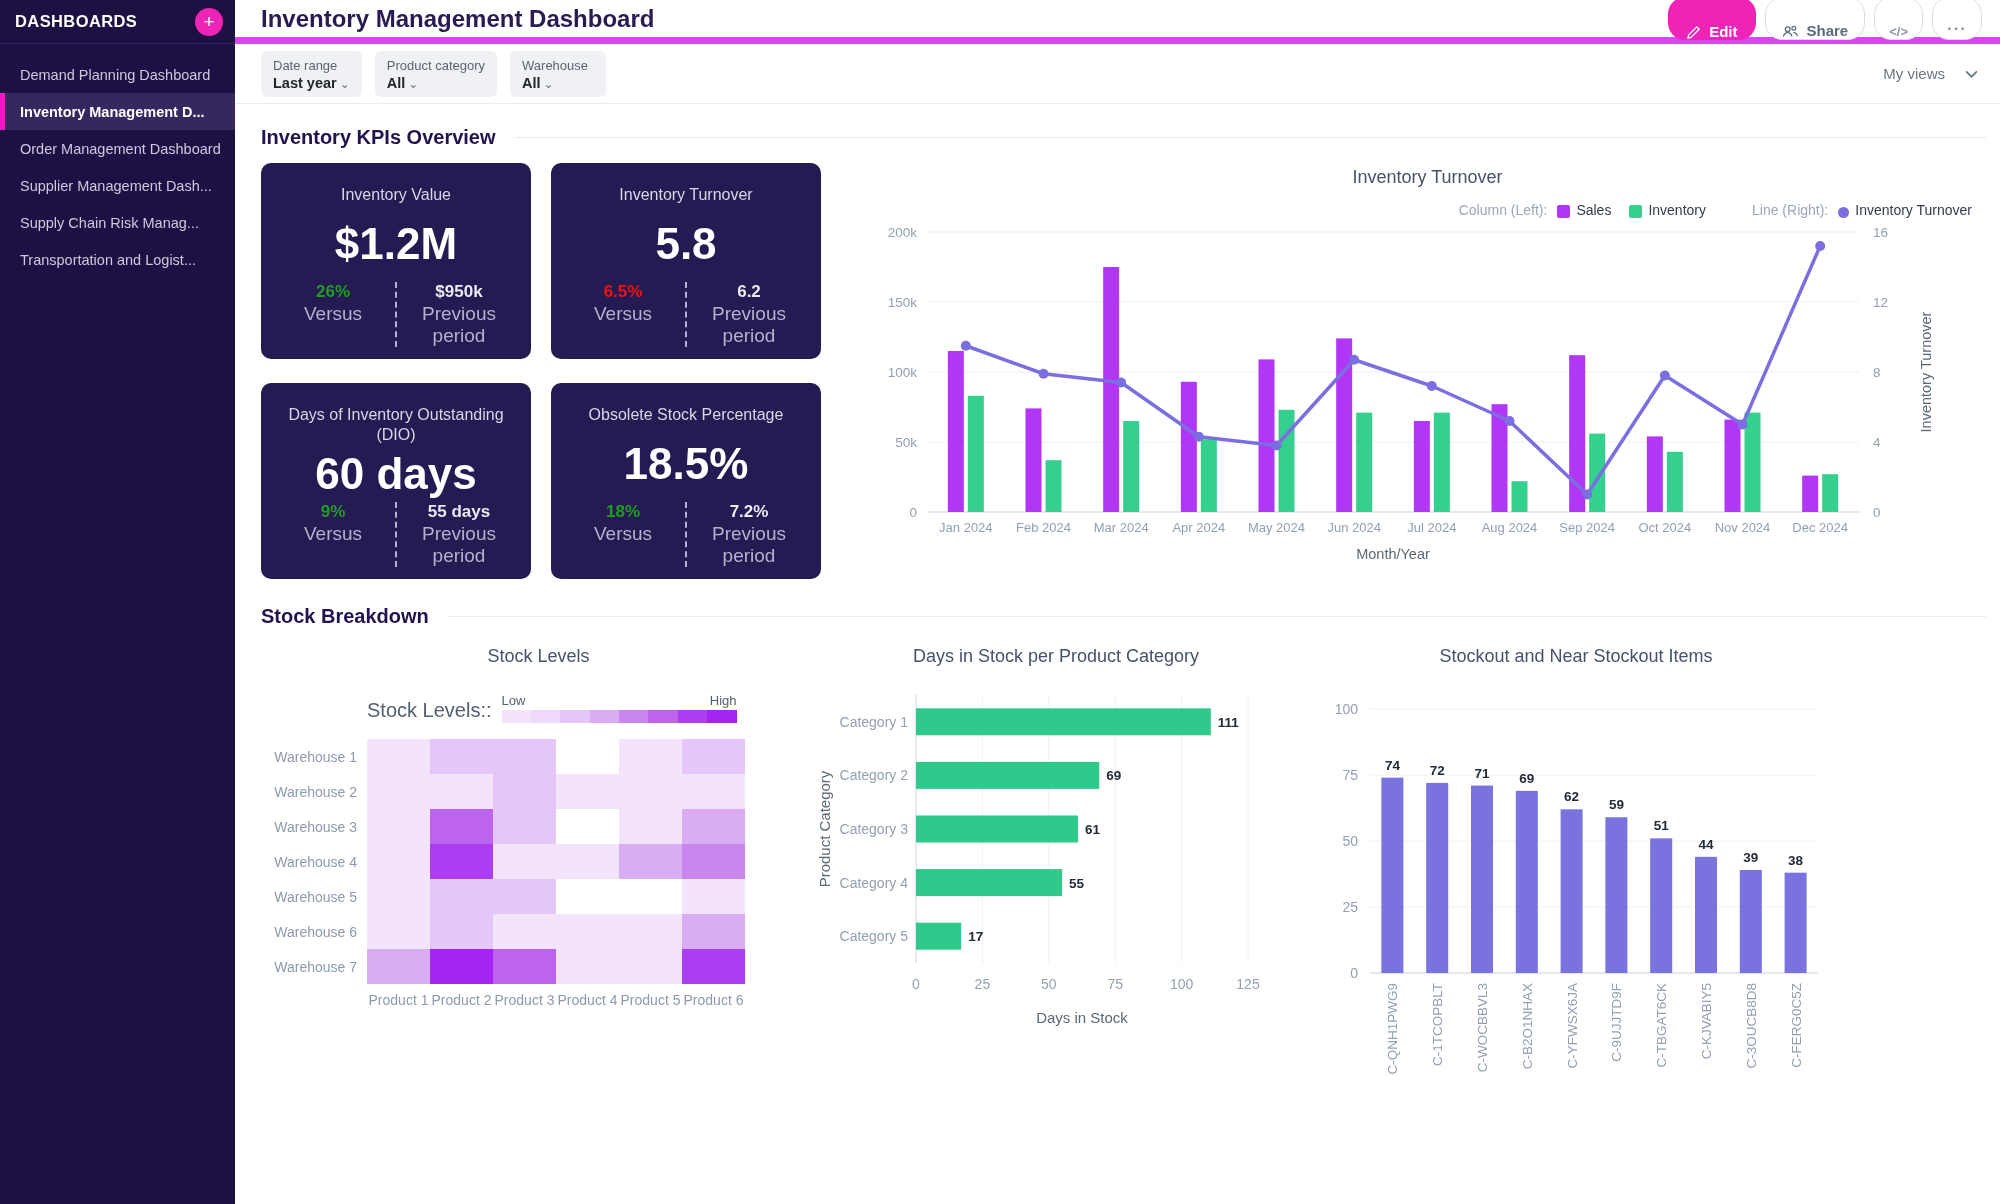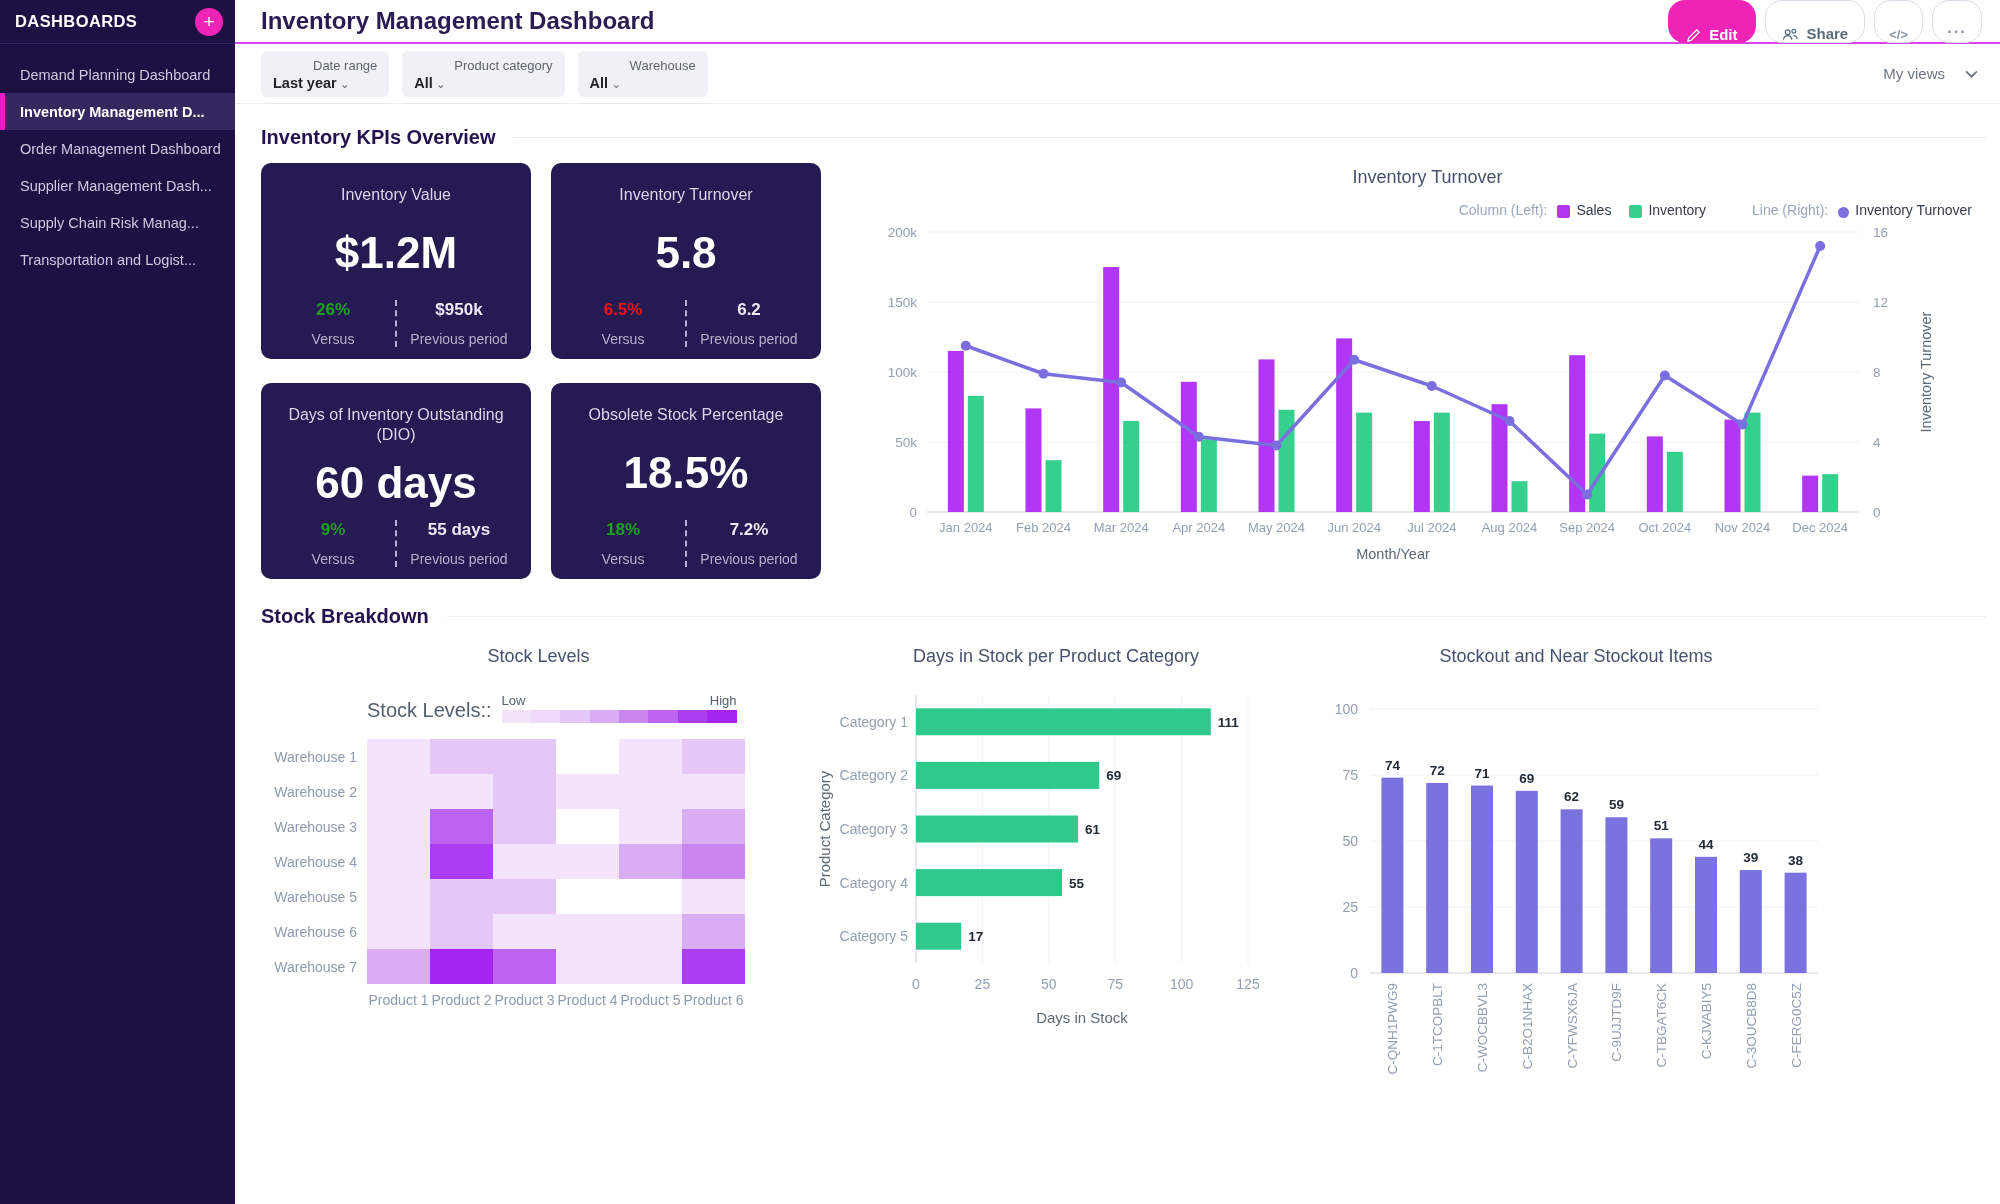--- a/index.html
+++ b/index.html
@@ -10,53 +10,53 @@
   .sidebar { width:235px; height:100%; background:#1d1042; color:#d6d0e4; flex:none; }
   .sb-head { height:44px; display:flex; align-items:center; justify-content:space-between; padding:0 12px 0 15px; border-bottom:1px solid #2f2260; }
   .sb-title { font-size:16.5px; font-weight:bold; letter-spacing:.4px; color:#fff; }
   .sb-plus { width:28px; height:28px; border-radius:50%; background:#ee24b6; color:#fff; border:none; font-size:19px; line-height:26px; text-align:center; cursor:pointer; }
   .sb-nav { padding-top:12px; }
   .sb-item { height:37px; display:flex; align-items:center; padding-left:15px; font-size:14.5px; color:#cfc8e0; border-left:5px solid transparent; cursor:pointer; white-space:nowrap; }
   .sb-item.active { background:#37275f; border-left-color:#e81cc6; color:#fff; font-weight:bold; }
 
   
   .main { flex:1; display:flex; flex-direction:column; background:#fff; min-width:0; }
-  .topbar { height:44px; display:flex; align-items:center; justify-content:space-between; padding:0 18px 0 26px; border-bottom:2px solid #d946ef; }
+  .topbar { height:44px; display:flex; align-items:center; justify-content:space-between; padding:0 18px 0 26px; border-bottom:7px solid #d946ef; }
   .page-title { font-size:24px; font-weight:bold; color:#2a1b52; }
   .actions { display:flex; align-items:center; gap:9px; }
   .btn { display:flex; align-items:flex-end; gap:8px; height:43px; border-radius:17px; font-size:15px; cursor:pointer; border:1px solid transparent; background:#fff; }
   .btn-pink { background:#ee24b6; color:#fff; font-weight:bold; padding:0 18px; border:none; }
   .btn-outline { border:1px solid #d7dee6; color:#5a6b7c; font-weight:bold; padding:0 16px; }
   .btn-icon { border:1px solid #d7dee6; color:#8a97a8; padding:0 14px; font-size:13px; font-weight:bold; }
 
   .filterbar { height:60px; display:flex; align-items:center; justify-content:space-between; padding:0 22px 0 26px; border-bottom:1px solid #e9edf1; }
   .chips { display:flex; gap:13px; }
   .chip { background:#f0f1f4; border-radius:6px; padding:7px 12px 6px 12px; cursor:pointer; min-width:96px; }
-  .chip-label { font-size:13px; color:#5b6570; margin-bottom:2px;margin-left:40px; }
+  .chip-label { font-size:13px; color:#5b6570; margin-bottom:2px; }
   .chip-value { font-size:14.5px; font-weight:bold; color:#22242b; }
   .chip-caret { font-weight:normal; color:#6d7683; font-size:12px; margin-left:3px; }
   .myviews { font-size:15px; color:#6b7685; cursor:pointer; display:flex; align-items:center; gap:20px; }
 
   .content { flex:1; padding:14px 14px 0 26px; overflow:hidden; }
   .sec-head { display:flex; align-items:center; margin:8px 0 14px 0; }
   .sec-title { font-size:20px; font-weight:bold; color:#23124e; white-space:nowrap; }
   .sec-rule { flex:1; height:1px; background:#e9edf1; margin-left:18px; }
 
   
   .kpi-section { display:flex; }
   .kpi-grid { display:grid; grid-template-columns:270px 270px; grid-auto-rows:196px; gap:24px 20px; flex:none; }
   .kpi-card { background:#251a52; border-radius:10px; color:#fff; display:flex; flex-direction:column; align-items:center; padding:22px 10px 12px 10px; }
   .kpi-title { font-size:16px; color:#dad6e8; text-align:center; line-height:1.25; }
   .kpi-value { flex:1; display:flex; align-items:center; font-size:44px; font-weight:bold; color:#fff; }
   .kpi-foot { display:flex; width:100%; }
   .kpi-foot .cell { flex:1; text-align:center; }
   .kpi-foot .cell+.cell { border-left:2px dashed #b7afd6; }
   .kpi-delta { font-size:17px; font-weight:bold; }
   .kpi-delta.green { color:#1ca11c; } .kpi-delta.red { color:#f01111; }
-  .kpi-sub { font-size:14px; color:#b6b0cc; margin-top:11px; }
+  .kpi-sub { font-size:19px; color:#b6b0cc; margin-top:1px; }
   .kpi-prev { font-size:17px; font-weight:bold; color:#ece9f4; }
 
   
   .combo-panel { flex:1; margin-left:48px; min-width:0; }
   .chart-title { font-size:18px; color:#46526b; text-align:center; margin:4px 0 2px 0; font-weight:normal; }
   .legend { display:flex; justify-content:flex-end; align-items:center; gap:10px; font-size:14px; color:#313b4c; margin:14px 6px 4px 0; }
   .legend .lg-muted { color:#9aa7bb; }
   .legend .sq { width:13px; height:13px; border-radius:2px; display:inline-block; }
   .legend .dot { width:11px; height:11px; border-radius:50%; display:inline-block; }
   .legend .entry { display:flex; align-items:flex-end; gap:6px; margin-right:8px; }

